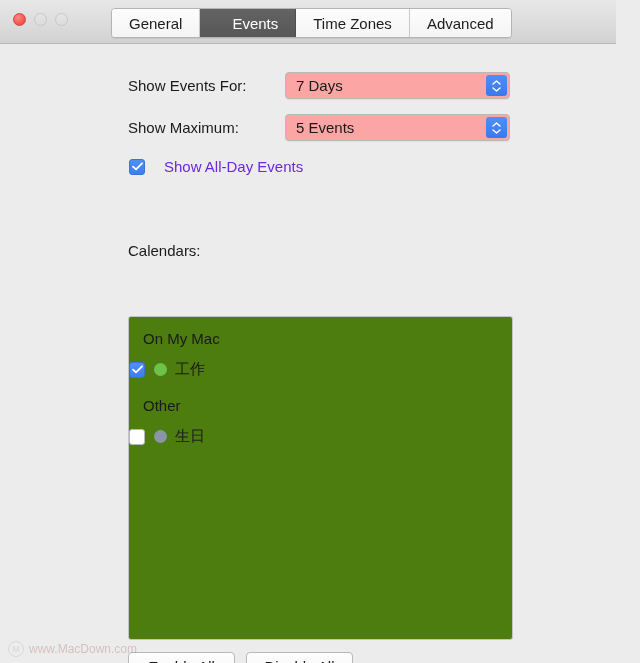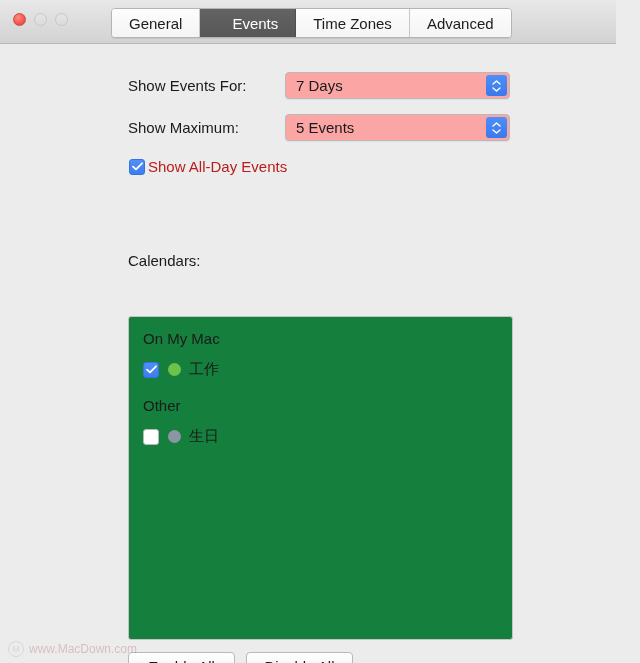--- a/index.html
+++ b/index.html
@@ -152,53 +152,52 @@
     background: linear-gradient(to bottom, #4f8ff7, #3d7df0);
     border: 1px solid #3872dd;
   }
   .cbox.off {
     background: #ffffff;
     border: 1px solid #b9b9b9;
   }
   .cbox svg { display: block; }
   .cb-label {
     font-size: 15px;
-    color: #b91c1c;
-    margin-left: 3px;
+    color: #6d28d9;
+    margin-left: 19px;
     white-space: nowrap;
   }
 
   
   .section-label {
     position: absolute;
     font-size: 15px;
     color: #1a1a1a;
   }
   .listbox {
     position: absolute;
     left: 128px; top: 272px;
     width: 385px; height: 324px;
-    background: #15803d;
+    background: #4d7c0f;
     border: 1px solid #c4c4c4;
     border-radius: 3px;
     overflow: hidden;
   }
   .group-head {
     font-size: 15px;
     color: #1a1a1a;
     padding: 0 0 0 14px;
     height: 31px;
     display: flex;
     align-items: center;
   }
   .cal-row {
     height: 31px;
     display: flex;
     align-items: center;
-    padding-left: 14px;
     cursor: default;
   }
   .dot {
     width: 13px; height: 13px;
     border-radius: 50%;
     margin-left: 9px;
     flex: 0 0 13px;
   }
   .cal-name {
     font-size: 15px;
@@ -311,21 +310,21 @@
     <div class="row" style="left:129px; top:114px;">
       <span class="cbox on">
         <svg width="11" height="9" viewBox="0 0 11 9">
           <path d="M1 4.6 L4 7.4 L10 1.3" fill="none" stroke="#ffffff" stroke-width="1.8" stroke-linecap="round" stroke-linejoin="round"></path>
         </svg>
       </span>
       <span class="cb-label">Show All-Day Events</span>
     </div>
 
 
-    <div class="section-label" style="left:128px; top:208px;">Calendars:</div>
+    <div class="section-label" style="left:128px; top:198px;">Calendars:</div>
 
     <div class="listbox">
 
       <div class="group-head" style="margin-top:6px;">On My Mac</div>
 
       <div class="cal-row">
         <span class="cbox on">
           <svg width="11" height="9" viewBox="0 0 11 9">
             <path d="M1 4.6 L4 7.4 L10 1.3" fill="none" stroke="#ffffff" stroke-width="1.8" stroke-linecap="round" stroke-linejoin="round"></path>
           </svg>

